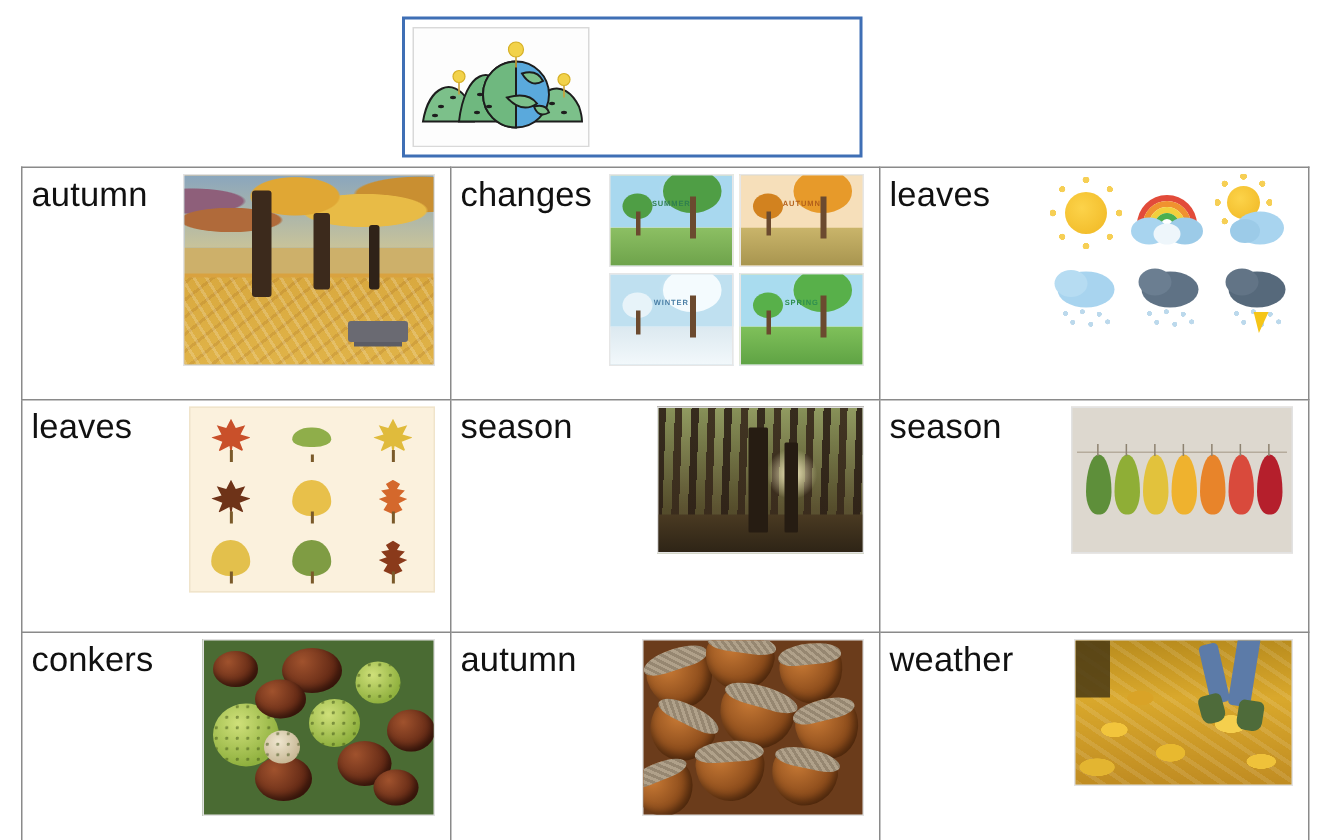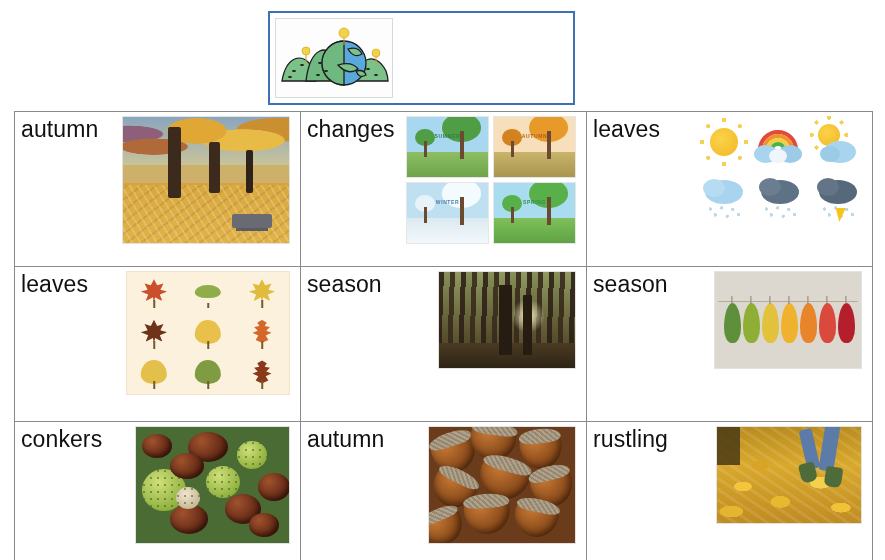--- a/index.html
+++ b/index.html
@@ -514,21 +514,21 @@
             <i style="left:24%;top:58%;width:46px;height:40px;transform:rotate(-4deg)"></i>
             <i style="left:58%;top:62%;width:44px;height:38px;transform:rotate(12deg)"></i>
             <i style="left:-4%;top:70%;width:40px;height:36px;transform:rotate(-22deg)"></i>
           </div>
         </div>
       </div>
     </td>
 
     <td>
       <div class="cell">
-        <span class="word">rustling</span>
+        <span class="word">weather</span>
         <div class="pic">
           <div class="ph rustle">
             <div class="dark"></div>
             <div class="leg l1"></div>
                 <div class="leg l2"></div>
             <div class="boot bt1"></div>
                 <div class="boot bt2"></div>
           </div>
         </div>
       </div>

